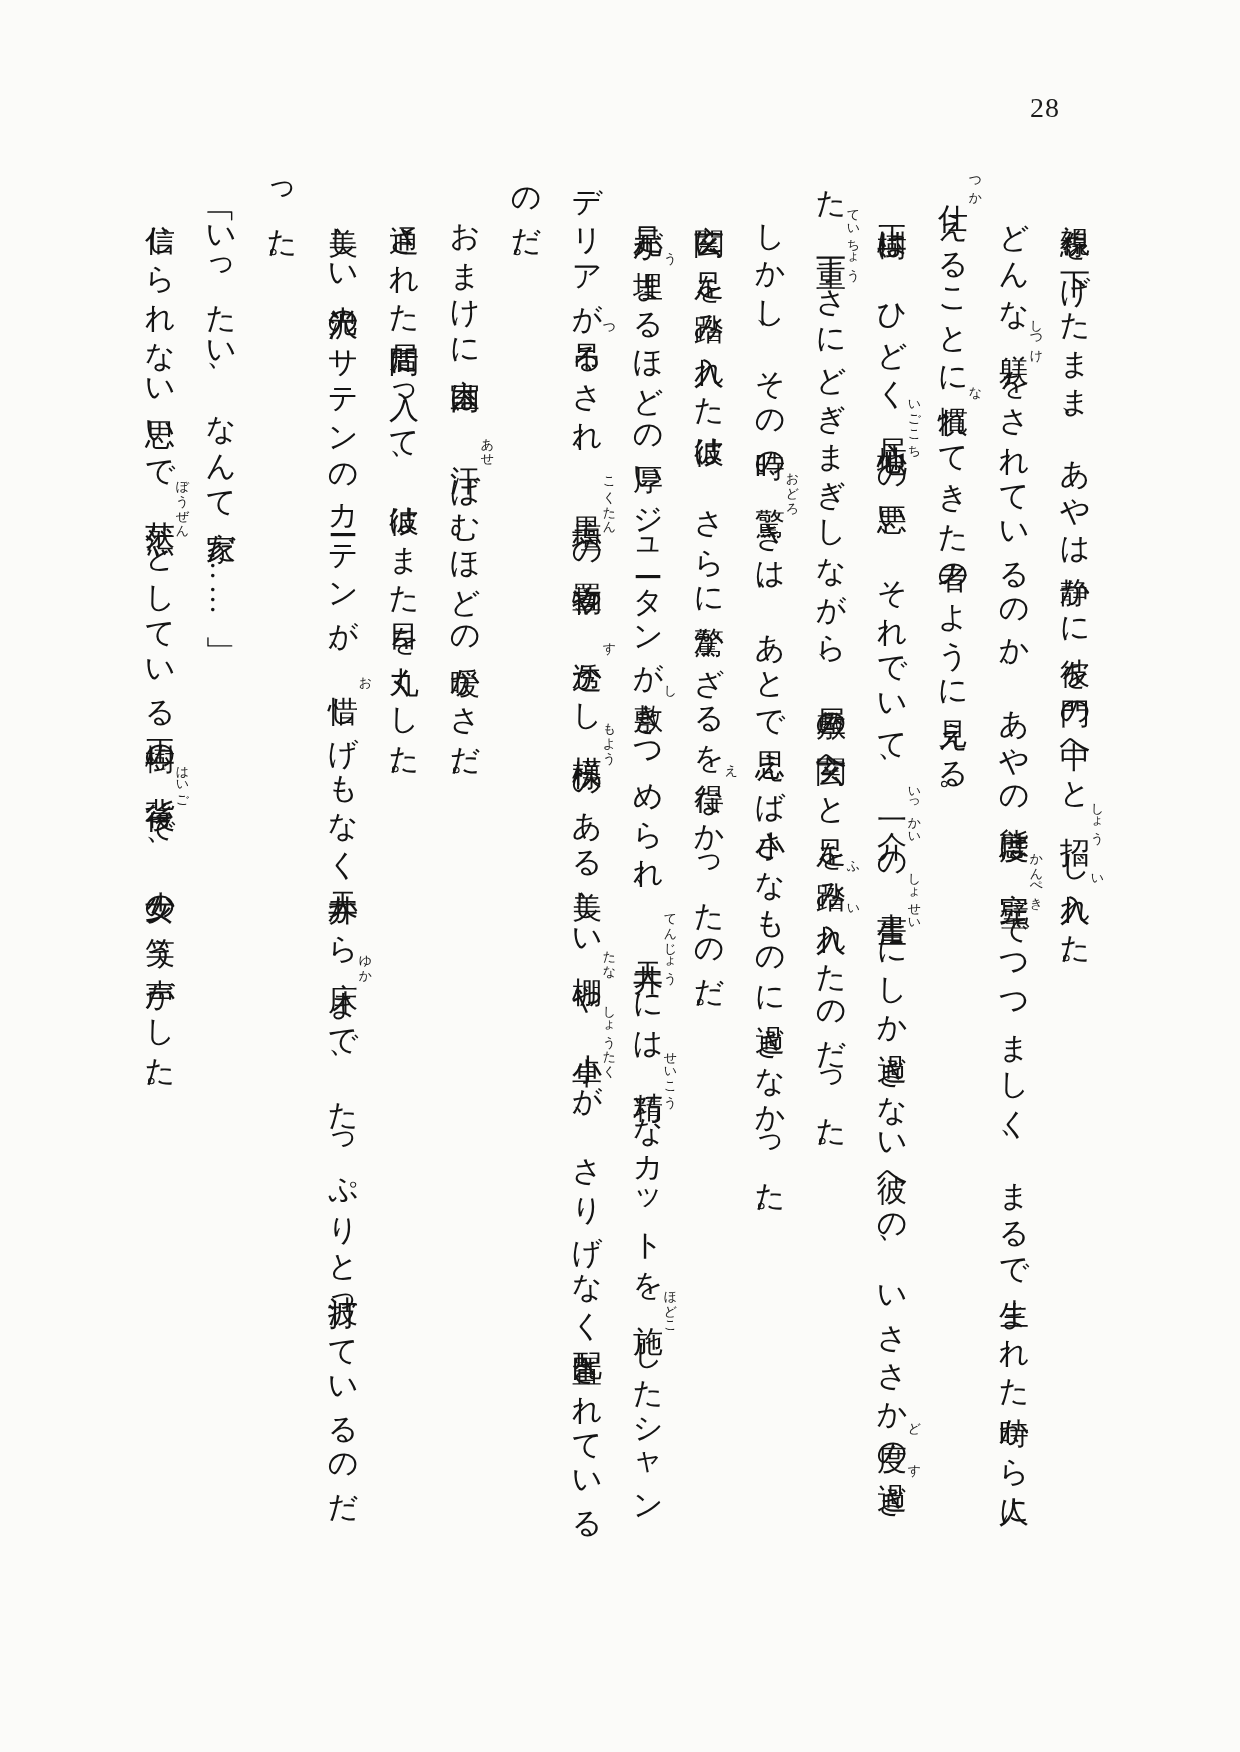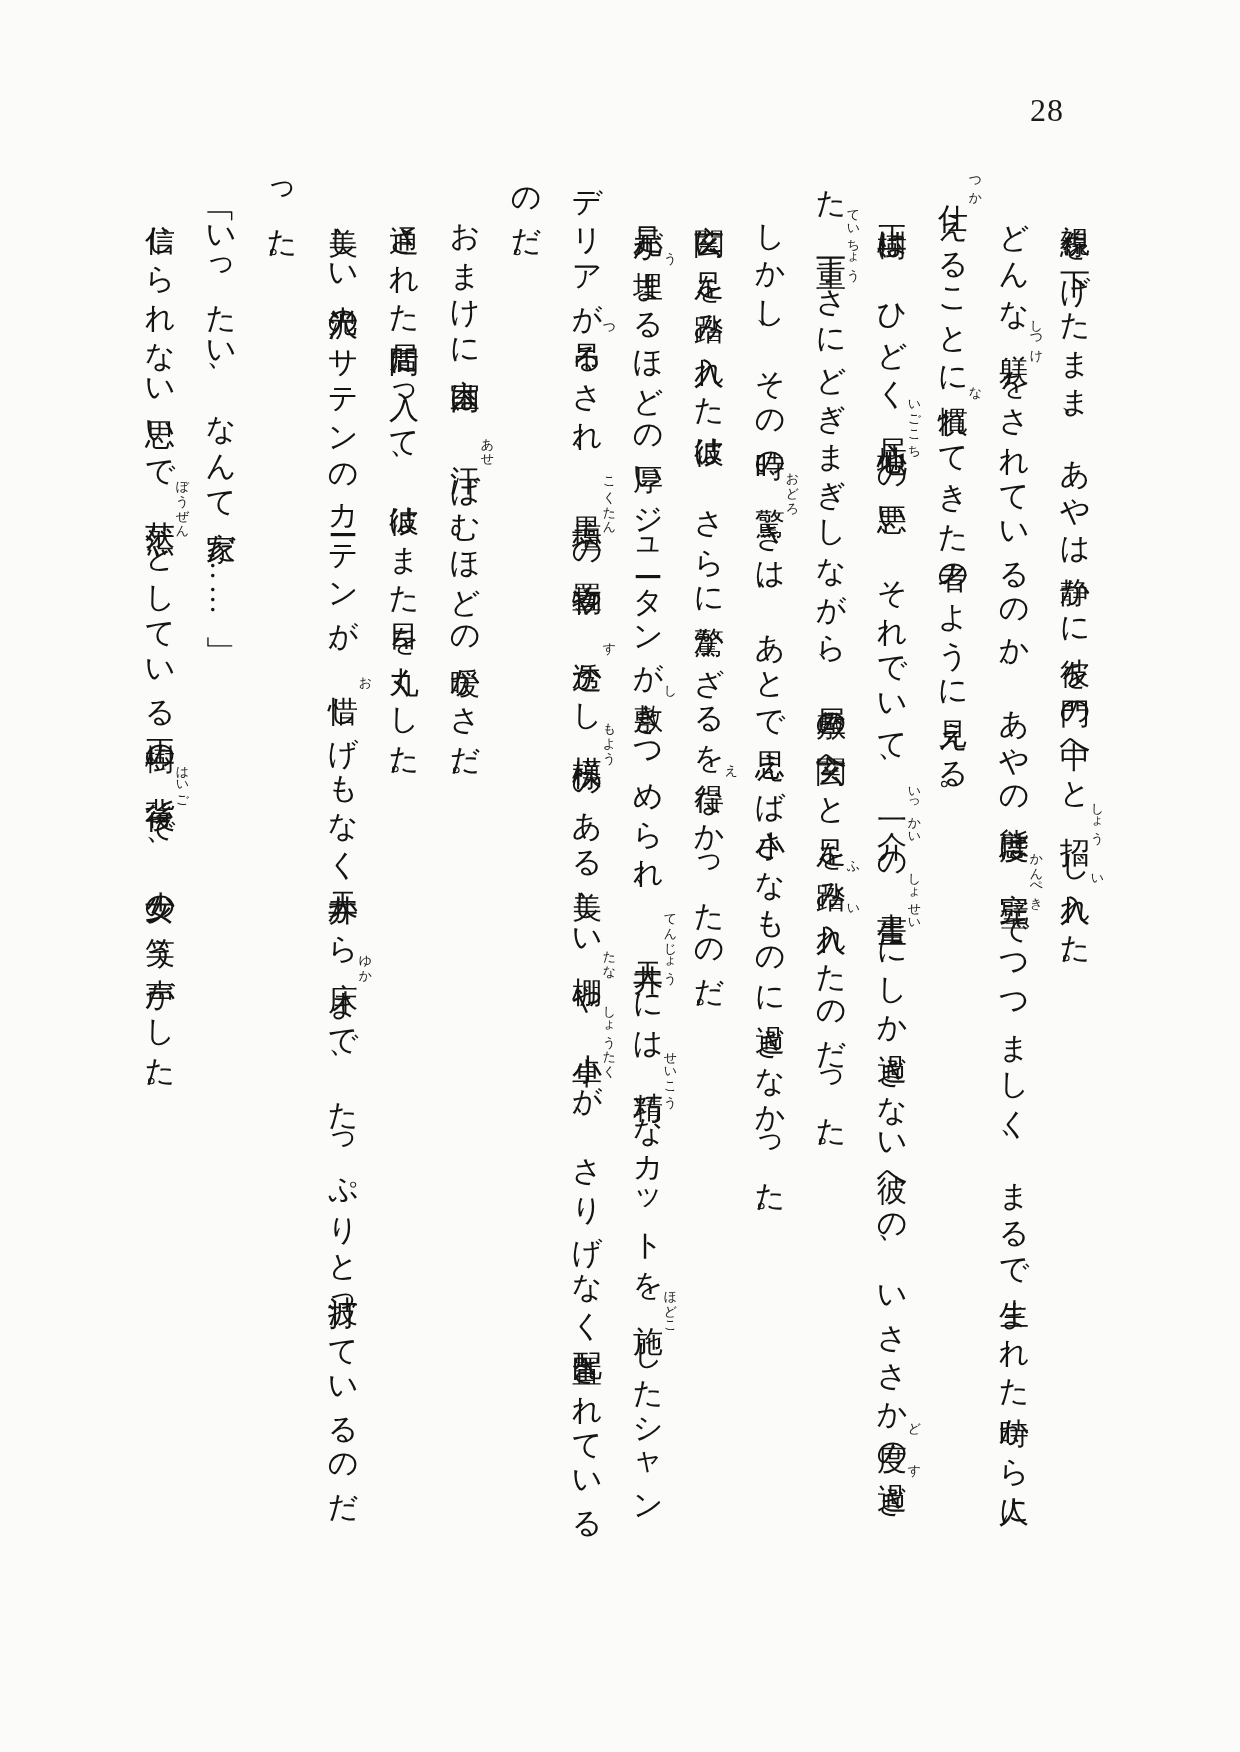--- a/index.html
+++ b/index.html
@@ -11,21 +11,21 @@
     height: 1752px;
     position: relative;
     background: #fbfbf9;
     overflow: hidden;
     font-family: "Liberation Serif", "DejaVu Serif", serif;
   }
   .page-number {
     position: absolute;
     top: 92px;
     left: 1030px;
-    font-size: 32px;
+    font-size: 28px;
     letter-spacing: 1px;
     color: #1c1c1c;
   }
   .text-block {
     position: absolute;
     top: 168px;
     right: 134px;
     width: 976px;
     height: 1370px;
     writing-mode: vertical-rl;

